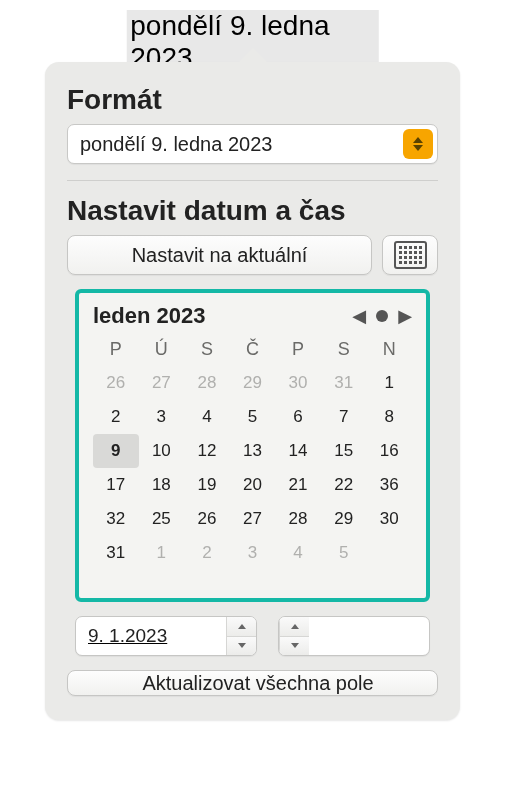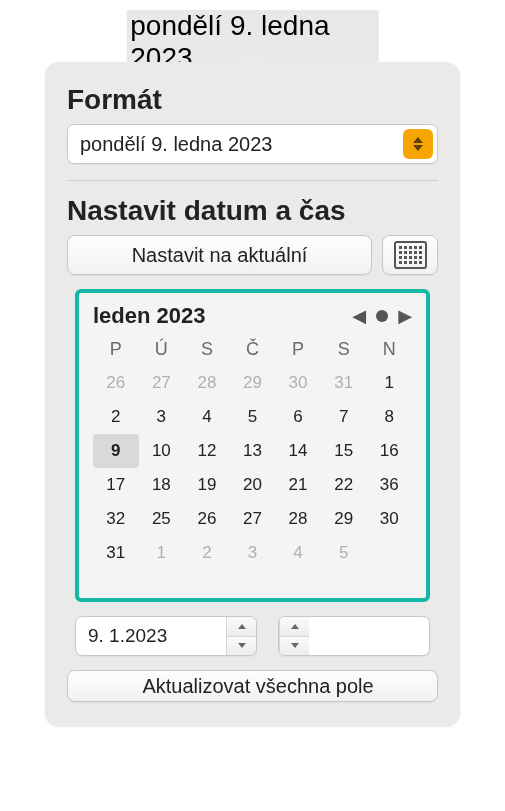--- a/index.html
+++ b/index.html
@@ -166,20 +166,21 @@
     color: #222;
     padding: 7px 0;
     border-radius: 4px;
   }
   .cal-cell.out { color: #b0b0ae; }
   .cal-cell.sel { background: #d9d9d7; font-weight: 600; }
   .datetime-row {
     display: flex;
     gap: 21px;
     margin: 0 8px 14px 8px;
+    text-decoration: underline;
   }
   .dt-field {
     display: flex;
     align-items: center;
     background: #fff;
     border: 1px solid #c6c6c4;
     border-radius: 7px;
     height: 40px;
     box-shadow: 0 1px 1px rgba(0,0,0,0.05);
     overflow: hidden;
@@ -217,21 +218,21 @@
     border-right: 4px solid transparent;
     border-top: 5px solid #666;
   }
   .date-field { flex: 1.2; }
   .time-field { flex: 1; }
   .btn-update {
     width: 100%;
     background: linear-gradient(#fdfdfd, #f1f1ef);
     border: 1px solid #c6c6c4;
     border-radius: 8px;
-    height: 32px;
+    height: 26px;
     display: flex;
     align-items: center;
     justify-content: center;
     font-size: 20px;
     color: #222;
     box-shadow: 0 1px 1px rgba(0,0,0,0.05);
     padding-left: 11px;
   }
 </style>
 </head>

